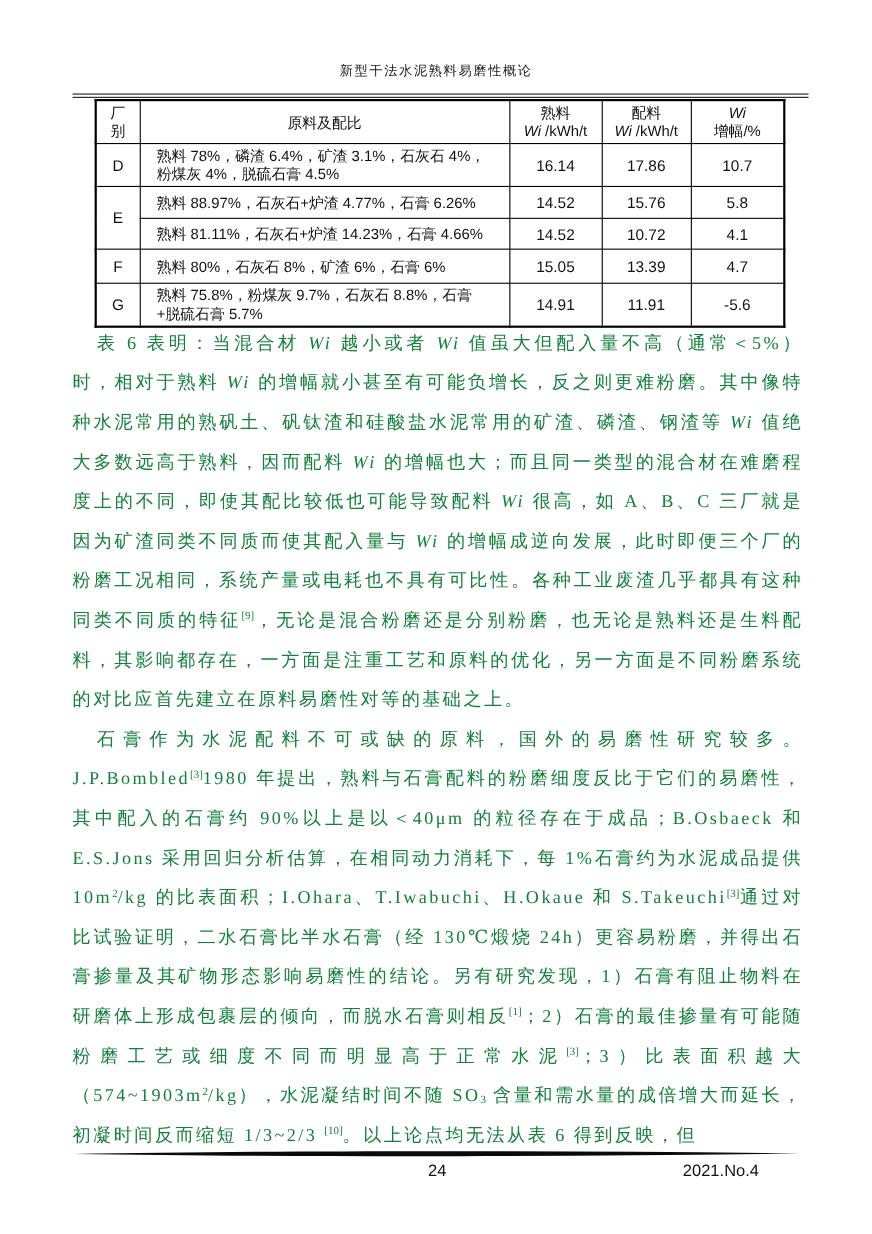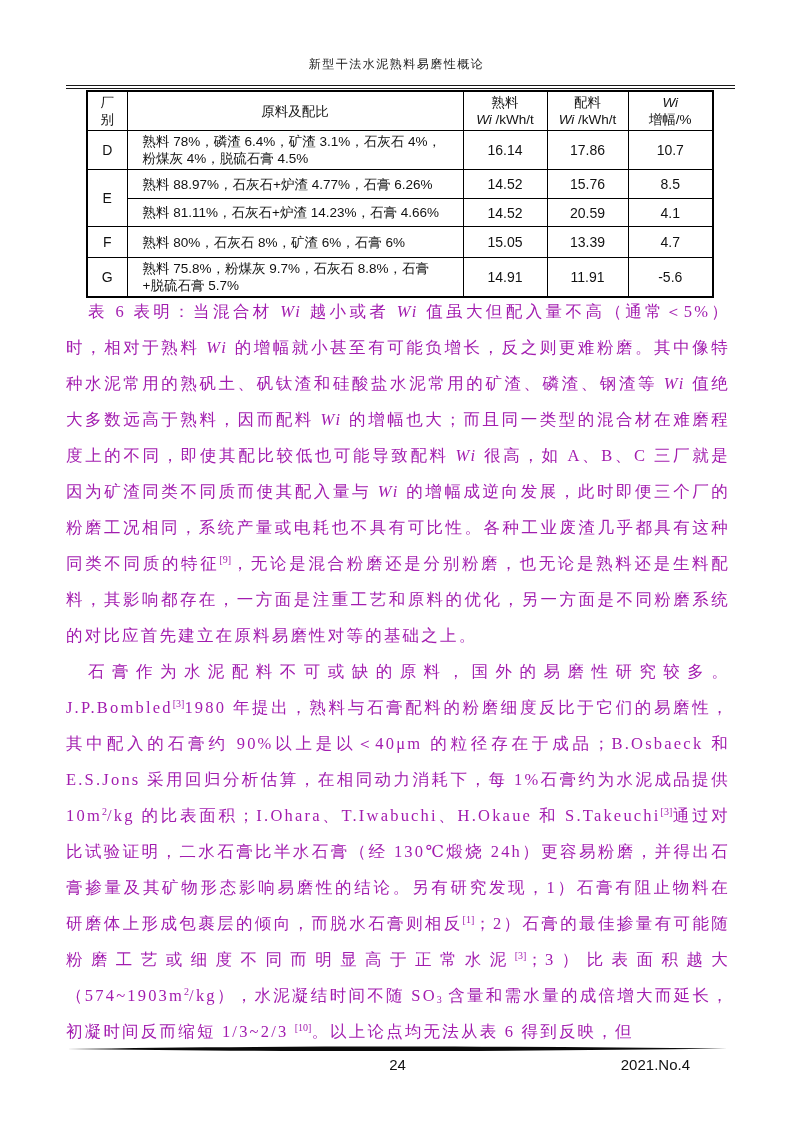--- a/index.html
+++ b/index.html
@@ -35,21 +35,21 @@
   .wi-table tbody tr:nth-child(4){ height:31px; }
   .wi-table tbody tr:nth-child(5){ height:38px; }
   .c-plant { text-align:center; font-size:14px; }
   .c-mix   { text-align:left; padding:2px 15px; line-height:17px; }
   .c-num   { text-align:center; font-size:14px;margin-left:48px; }
   .wi-table i { font-style:italic; }
   
   .body-text {
     position:absolute; top:294px; left:66px; width:664px;
     font-size:16.5px; line-height:36px; letter-spacing:2.2px;
-    text-align:justify; color:#a21caf;
+    text-align:justify; color:#15803d;
   }
   .body-text p { margin:0; text-indent:22px; }
   .body-text sup { font-size:10px; letter-spacing:0; line-height:0; vertical-align:6px; }
   .body-text sub { font-size:10px; letter-spacing:0; line-height:0; vertical-align:-2px; }
   .body-text i { font-style:italic; }
   
   .footer-rule { position:absolute; top:1045px; left:67px; width:660px; height:8px; }
   .footer-row {
     position:absolute; top:1056px; left:66px; width:663px; height:16px;
     font-family:"Liberation Sans","DejaVu Sans",sans-serif; font-size:15px; color:#111;
@@ -88,26 +88,26 @@
           <td class="c-mix">熟料 78%，磷渣 6.4%，矿渣 3.1%，石灰石 4%，粉煤灰 4%，脱硫石膏 4.5%</td>
           <td class="c-num">16.14</td>
           <td class="c-num">17.86</td>
           <td class="c-num">10.7</td>
         </tr>
         <tr>
           <td class="c-plant" rowspan="2">E</td>
           <td class="c-mix">熟料 88.97%，石灰石+炉渣 4.77%，石膏 6.26%</td>
           <td class="c-num">14.52</td>
           <td class="c-num">15.76</td>
-          <td class="c-num">8.5</td>
+          <td class="c-num">5.8</td>
         </tr>
         <tr>
           <td class="c-mix">熟料 81.11%，石灰石+炉渣 14.23%，石膏 4.66%</td>
           <td class="c-num">14.52</td>
-          <td class="c-num">20.59</td>
+          <td class="c-num">10.72</td>
           <td class="c-num">4.1</td>
         </tr>
         <tr>
           <td class="c-plant" rowspan="1">F</td>
           <td class="c-mix">熟料 80%，石灰石 8%，矿渣 6%，石膏 6%</td>
           <td class="c-num">15.05</td>
           <td class="c-num">13.39</td>
           <td class="c-num">4.7</td>
         </tr>
         <tr>

